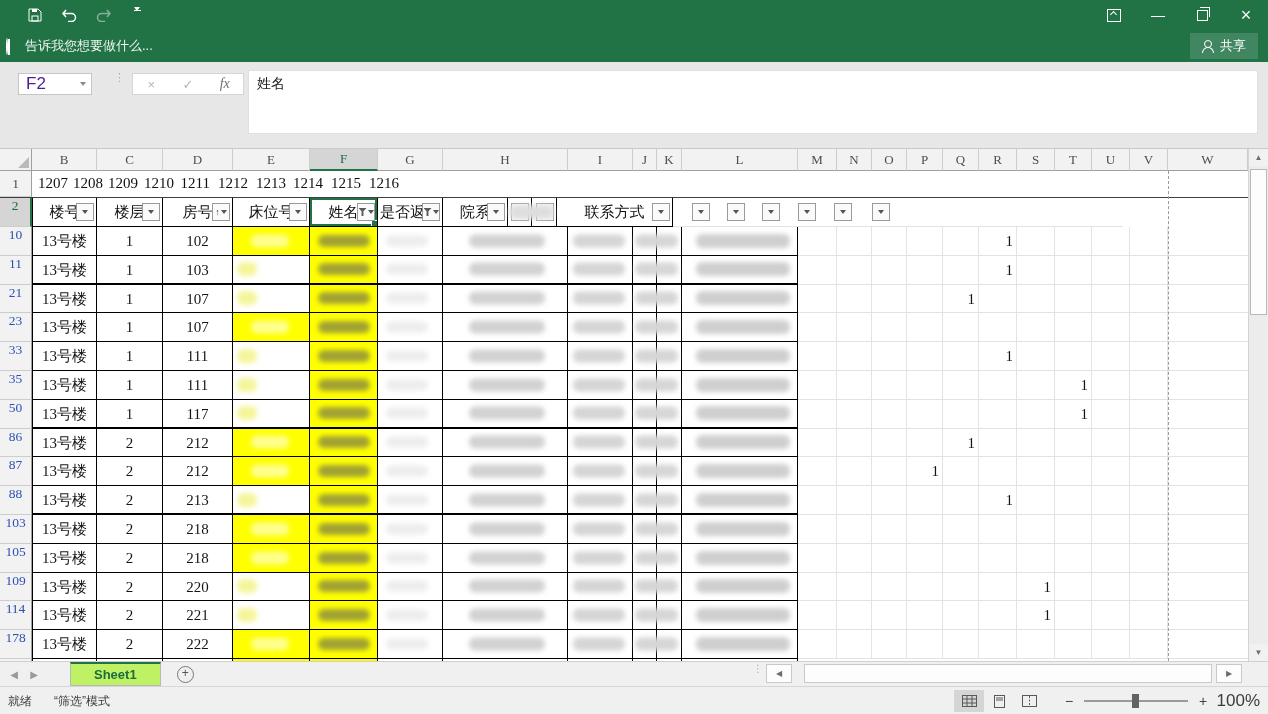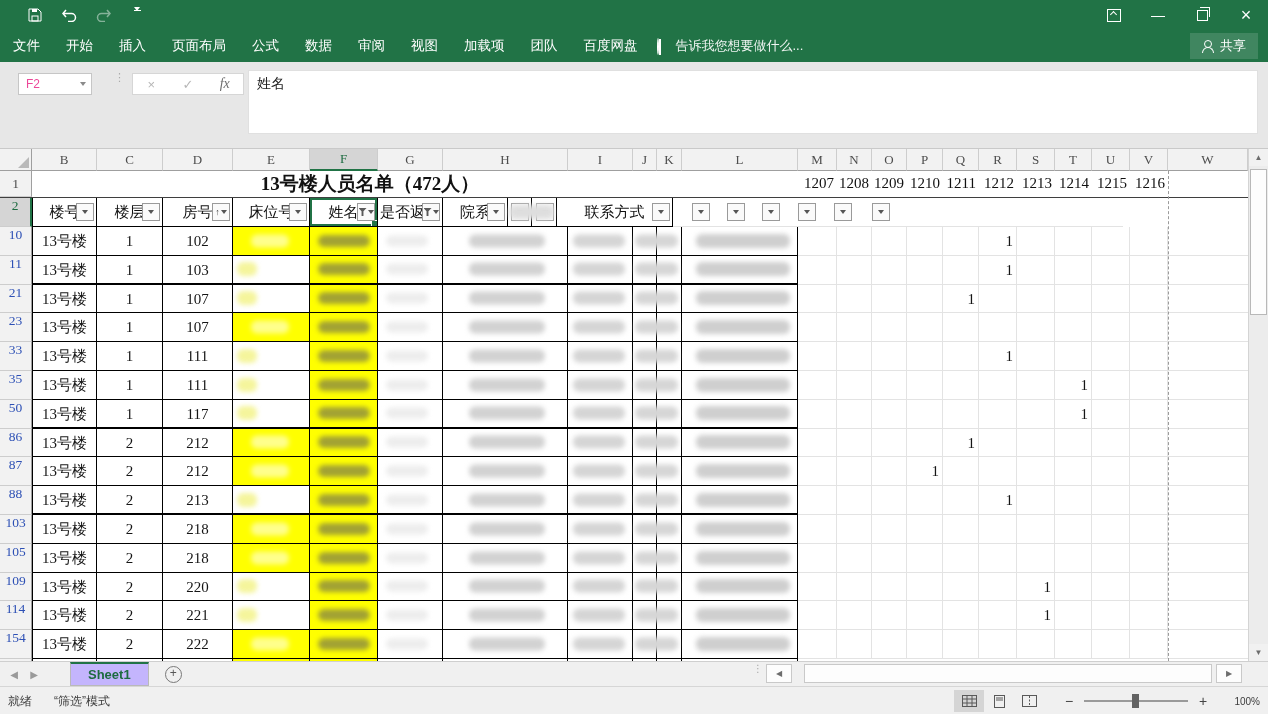--- a/index.html
+++ b/index.html
@@ -29,21 +29,21 @@
   .bulb{width:13px;height:15px;position:relative;}
   .bulb .glass{width:9px;height:9px;border:1px solid #fff;border-radius:50%;margin:0 auto;}
   .bulb .base{width:5px;height:3px;border-left:1px solid #fff;border-right:1px solid #fff;border-bottom:1px solid #fff;margin:1px auto 0;}
   .share{margin-left:auto;margin-right:10px;background:rgba(255,255,255,.14);height:26px;display:flex;align-items:center;gap:6px;padding:0 12px;font-size:13px;}
   .person{width:12px;height:13px;position:relative;}
   .person::before{content:"";position:absolute;top:0;left:2px;width:6px;height:6px;border:1px solid #fff;border-radius:50%;}
   .person::after{content:"";position:absolute;bottom:0;left:0;width:10px;height:5px;border:1px solid #fff;border-bottom:none;border-radius:6px 6px 0 0;}
 
   
   .fbar{height:86px;background:#e7e7e7;border-bottom:1px solid #c9c9c9;position:relative;}
-  .namebox{position:absolute;left:18px;top:11px;width:74px;height:22px;background:#fff;border:1px solid #c6c6c6;font-size:12px;color:#ec4899;display:flex;align-items:center;padding-left:7px;box-sizing:border-box;}
+  .namebox{position:absolute;left:18px;top:11px;width:74px;height:22px;background:#fff;border:1px solid #c6c6c6;font-size:17px;color:#4c1d95;display:flex;align-items:center;padding-left:7px;box-sizing:border-box;}
   .namebox .nb-caret{margin-left:auto;margin-right:5px;width:0;height:0;border-left:3.5px solid transparent;border-right:3.5px solid transparent;border-top:4px solid #8a8a8a;}
   .fdots{position:absolute;left:114px;top:13px;color:#ababab;font-size:11px;letter-spacing:0;line-height:5px;}
   .fbtns{position:absolute;left:132px;top:11px;width:112px;height:22px;background:#fff;border:1px solid #d6d6d6;display:flex;align-items:center;box-sizing:border-box;}
   .fbtn-item{flex:1;text-align:center;font-size:13px;color:#b6b6b6;}
   .fx{font-family:"Liberation Serif",serif;font-style:italic;color:#6f6f6f;font-size:14px;}
   .finput{position:absolute;left:248px;top:8px;right:10px;height:64px;background:#fff;border:1px solid #e0e0e0;font-family:"Liberation Serif","DejaVu Serif",serif;font-size:14px;color:#222;padding:4px 8px;box-sizing:border-box;}
 
   
   .grid{position:relative;width:1268px;height:512px;background:#fff;font-family:"Liberation Serif","DejaVu Serif",serif;}
   .gridrow{display:flex;width:1248px;}
@@ -96,38 +96,38 @@
 
   
   .vscroll{position:absolute;right:0;top:0;width:20px;height:512px;background:#ececec;border-left:1px solid #d4d4d4;box-sizing:border-box;z-index:6;}
   .vs-up,.vs-down{position:absolute;left:0;width:19px;height:17px;background:#f1f1f1;color:#6d6d6d;font-size:8px;display:flex;align-items:center;justify-content:center;}
   .vs-up{top:0;} .vs-down{bottom:0;}
   .vs-thumb{position:absolute;left:1px;top:20px;width:17px;height:146px;background:#fdfdfd;border:1px solid #b8b8b8;box-sizing:border-box;}
 
   
   .sheetbar{height:24px;background:#f0f0f0;border-top:1px solid #cfcfcf;display:flex;align-items:center;position:relative;font-size:13px;}
   .snav{color:#9a9a9a;font-size:10px;width:20px;text-align:center;}
-  .stab{margin-left:26px;height:24px;line-height:22px;padding:0 17px;background:#c4b5fd;border:1px solid #b9b9b9;border-top:2px solid #217346;box-sizing:border-box;color:#1d6b40;font-weight:bold;}
+  .stab{margin-left:26px;height:24px;line-height:22px;padding:0 23px;background:#bef264;border:1px solid #b9b9b9;border-top:2px solid #217346;box-sizing:border-box;color:#1d6b40;font-weight:bold;}
   .addsheet{margin-left:16px;width:15px;height:15px;border:1px solid #787878;border-radius:50%;color:#565656;font-size:12px;line-height:13px;text-align:center;}
   .hsplit{position:absolute;left:753px;top:4px;color:#a8a8a8;font-size:10px;line-height:5px;}
   .hs-left{position:absolute;left:766px;top:2px;width:26px;height:19px;background:#fdfdfd;border:1px solid #c9c9c9;box-sizing:border-box;color:#6d6d6d;font-size:8px;display:flex;align-items:center;justify-content:center;}
   .hs-thumb{position:absolute;left:804px;top:2px;width:408px;height:19px;background:#fdfdfd;border:1px solid #c9c9c9;box-sizing:border-box;}
   .hs-right{position:absolute;left:1216px;top:2px;width:26px;height:19px;background:#fdfdfd;border:1px solid #c9c9c9;box-sizing:border-box;color:#6d6d6d;font-size:8px;display:flex;align-items:center;justify-content:center;}
 
   
   .statusbar{height:28px;background:#f0f0f0;border-top:1px solid #d6d6d6;border-bottom:2px solid #2f2f2f;display:flex;align-items:center;font-size:12px;color:#3c3c3c;position:relative;box-sizing:content-box;}
   .sb-left{display:flex;gap:22px;margin-left:8px;}
   .sb-right{position:absolute;right:8px;display:flex;align-items:center;gap:0;height:100%;}
   .viewbtn{width:30px;height:22px;display:flex;align-items:center;justify-content:center;}
   .viewbtn.active{background:#d5d5d5;}
   .zoomctl{display:flex;align-items:center;margin-left:14px;}
   .zminus,.zplus{width:22px;text-align:center;color:#444;font-size:14px;}
   .ztrack{width:104px;height:2px;background:#9a9a9a;position:relative;margin:0 4px;}
   .zthumb{position:absolute;left:48px;top:-6px;width:7px;height:14px;background:#636363;}
-  .zlabel{width:46px;text-align:right;font-size:10px;color:#3c3c3c;}
+  .zlabel{width:46px;text-align:right;font-size:17px;color:#3c3c3c;}
 </style>
 </head>
 <body>
 
 <div class="app">
 
   <div class="titlebar">
     <div class="qat">
       <div class="qbtn">
         <svg width="14" height="14" viewBox="0 0 14 14">
@@ -158,33 +158,20 @@
         </div>
       <div class="wbtn">—</div>
       <div class="wbtn">
           <span class="restore-glyph"></span>
         </div>
       <div class="wbtn" style="font-size:18px;">×</div>
     </div>
   </div>
 
   <div class="ribbon">
-    <div id="ribbon-tabs" style="display:flex;">
-        <div class="rtab">文件</div>
-        <div class="rtab">开始</div>
-        <div class="rtab">插入</div>
-        <div class="rtab">页面布局</div>
-        <div class="rtab">公式</div>
-        <div class="rtab">数据</div>
-        <div class="rtab">审阅</div>
-        <div class="rtab">视图</div>
-        <div class="rtab">加载项</div>
-        <div class="rtab">团队</div>
-        <div class="rtab">百度网盘</div>
-      </div>
     <div class="tellme">
       <span class="bulb"><span class="glass"></span><span class="base"></span></span>
       <span>告诉我您想要做什么...</span>
     </div>
     <div class="share">
       <span class="person"></span>
       <span>共享</span>
     </div>
   </div>
 
@@ -224,23 +211,20 @@
           <div class="c colhdr" style="width: 36px;">Q</div>
           <div class="c colhdr" style="width: 38px;">R</div>
           <div class="c colhdr" style="width: 38px;">S</div>
           <div class="c colhdr" style="width: 37px;">T</div>
           <div class="c colhdr" style="width: 38px;">U</div>
           <div class="c colhdr" style="width: 38px;">V</div>
           <div class="c colhdr" style="width: 80px;">W</div>
         </div>
         <div class="gridrow row1">
           <div class="gut plain">1</div>
-          <div class="c titlespan">
-            <div class="bigtitle">13号楼人员名单（472人）</div>
-          </div>
           <div class="c r1num" style="width: 39px;">1207</div>
           <div class="c r1num" style="width: 35px;">1208</div>
           <div class="c r1num" style="width: 35px;">1209</div>
           <div class="c r1num" style="width: 36px;">1210</div>
           <div class="c r1num" style="width: 36px;">1211</div>
           <div class="c r1num" style="width: 38px;">1212</div>
           <div class="c r1num" style="width: 38px;">1213</div>
           <div class="c r1num" style="width: 37px;">1214</div>
           <div class="c r1num" style="width: 38px;">1215</div>
           <div class="c r1num" style="width: 38px;">1216</div>
@@ -887,21 +871,21 @@
           <div class="c mcell" style="width: 36px;"></div>
           <div class="c mcell" style="width: 36px;"></div>
           <div class="c mcell" style="width: 38px;"></div>
           <div class="c mcell" style="width: 38px;">1</div>
           <div class="c mcell" style="width: 37px;"></div>
           <div class="c mcell" style="width: 38px;"></div>
           <div class="c mcell" style="width: 38px;"></div>
           <div class="c wcell" style="width: 80px;"></div>
         </div>
         <div class="gridrow drow">
-          <div class="gut">154</div>
+          <div class="gut">178</div>
           <div class="c dcell first" style="width: 65px;">13号楼</div>
           <div class="c dcell" style="width: 66px;">2</div>
           <div class="c dcell" style="width: 70px;">222</div>
           <div class="c dcell bed-full" style="width: 77px;">
             <div class="blob bedw"></div>
           </div>
           <div class="c dcell ycell" style="width: 68px;">
             <div class="blob name"></div>
           </div>
           <div class="c dcell" style="width: 65px;">

